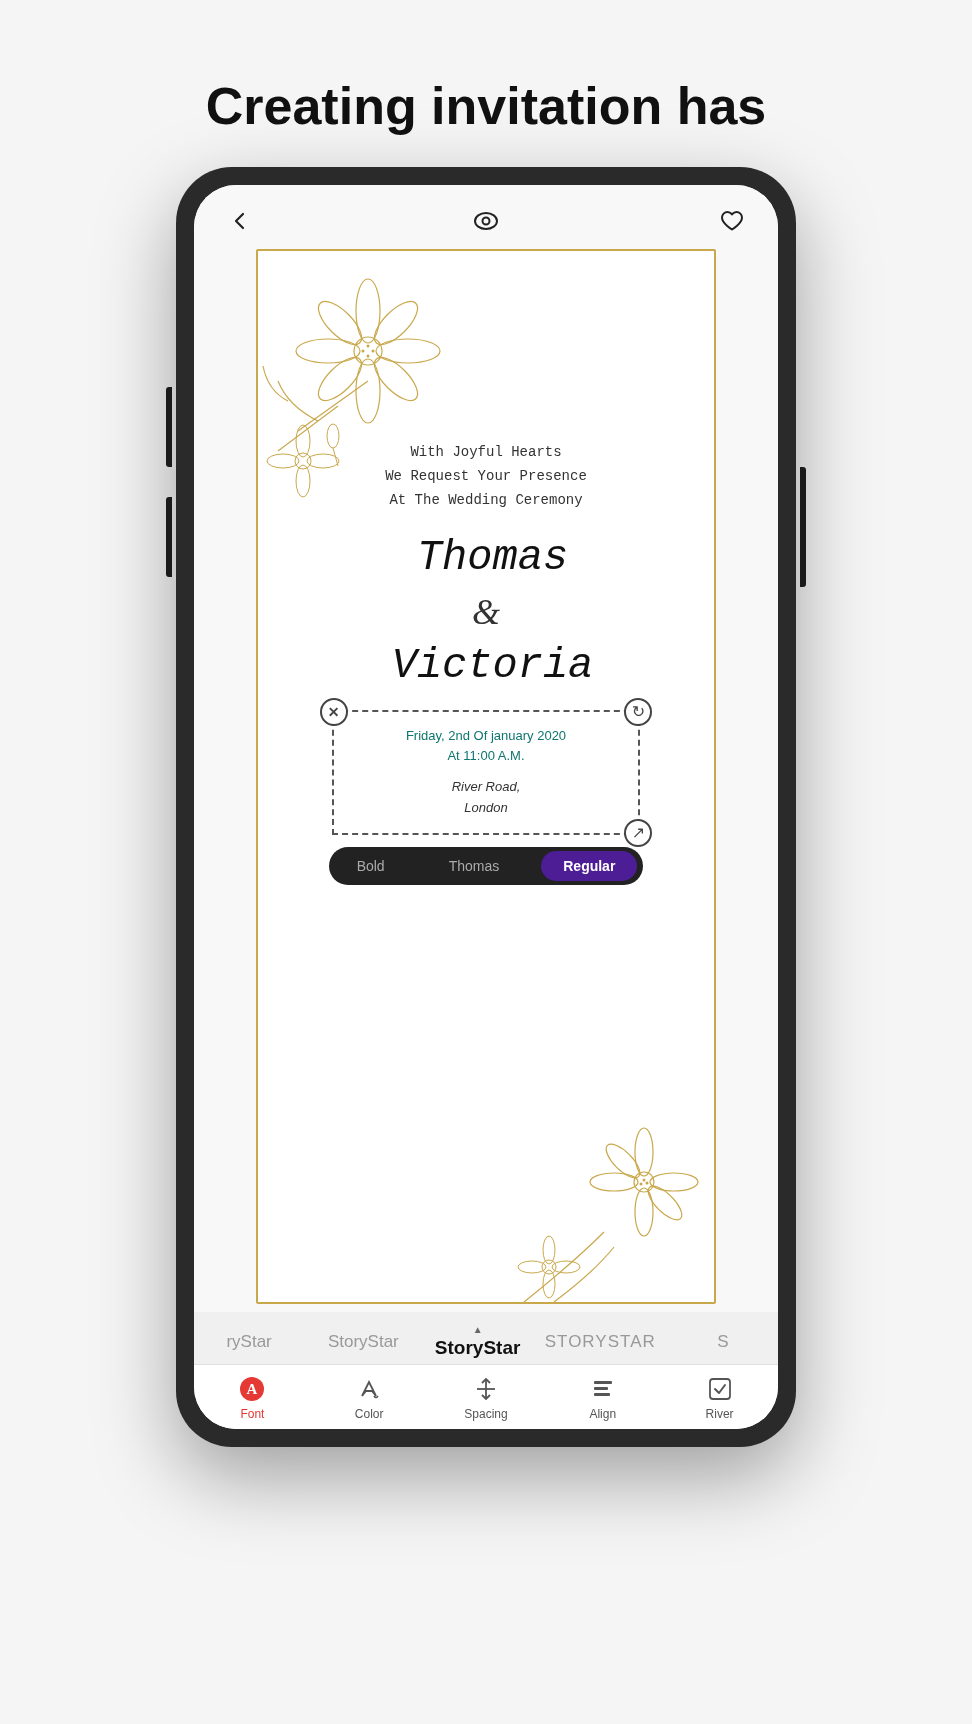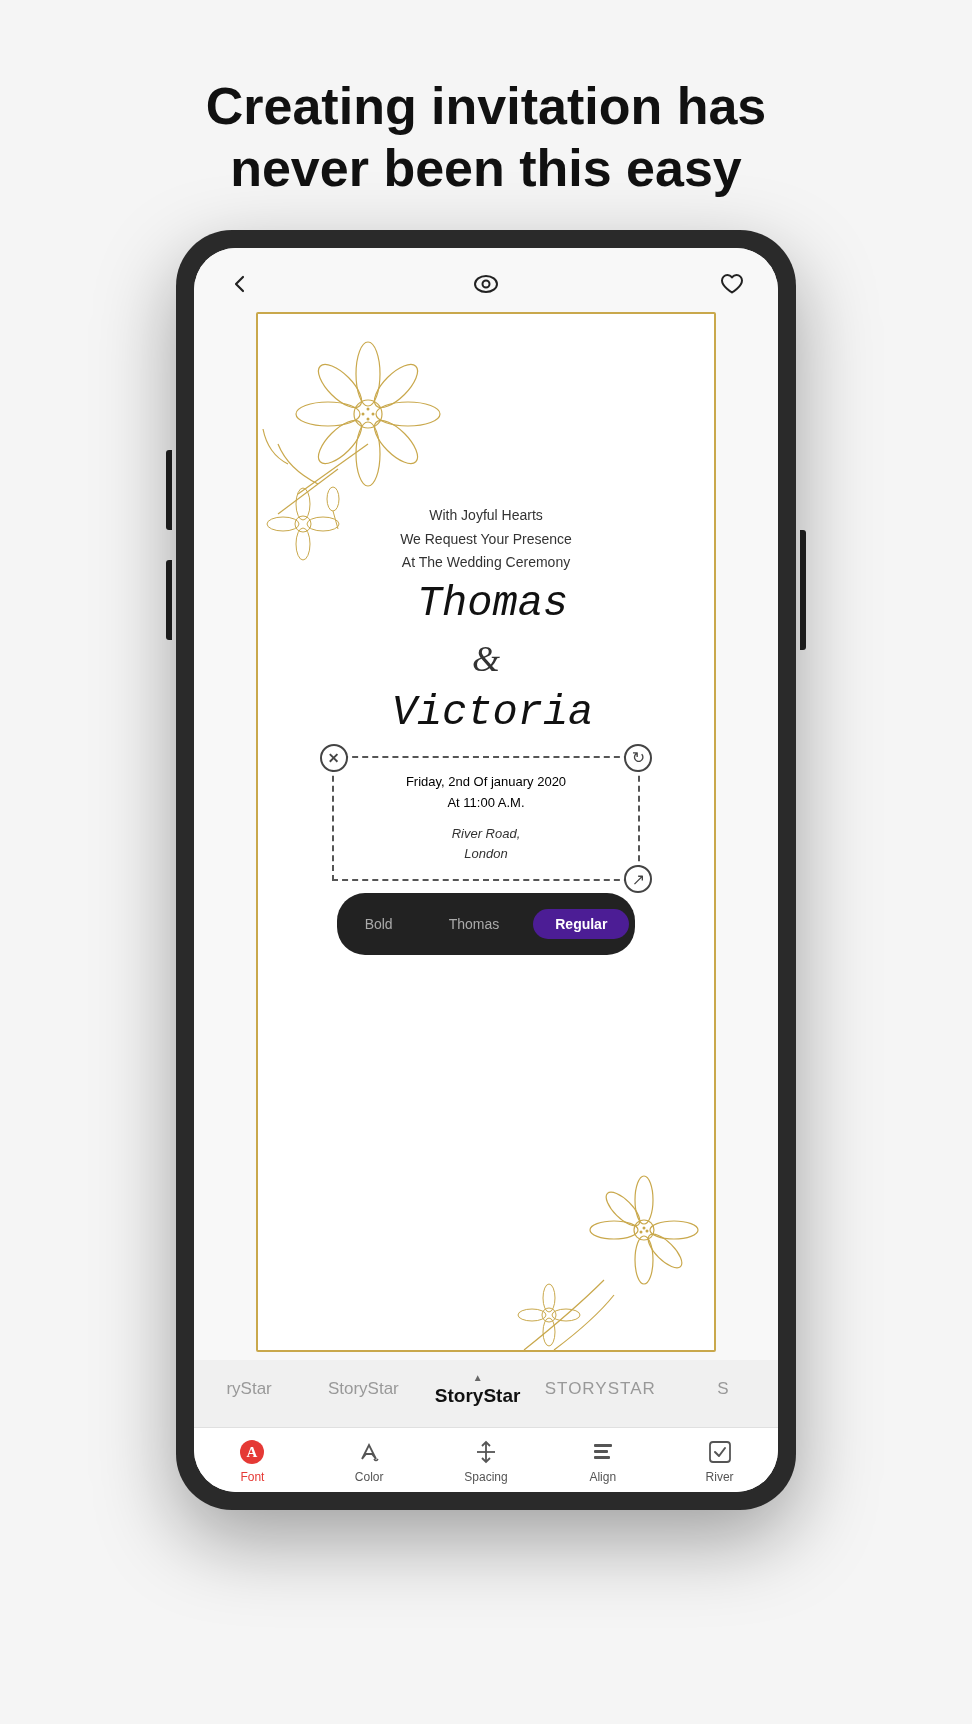--- a/index.html
+++ b/index.html
@@ -143,22 +143,22 @@
       padding: 190px 30px 20px;
       text-align: center;
       z-index: 2;
       width: 100%;
     }
 
     .card-subtitle {
       font-size: 14px;
       color: #333;
       line-height: 1.7;
-      font-family: Liberation Sans, sans-serif;
-      margin-bottom: 4px;
+      font-family: Liberation Mono, monospace;
+      margin-bottom: 20px;
     }
 
     .card-name {
       font-size: 42px;
       color: #111;
       font-family: Liberation Mono, monospace;
       font-style: italic;
       line-height: 1.2;
       margin-left: 13px;
     }
@@ -228,39 +228,39 @@
       display: flex;
       align-items: center;
       justify-content: center;
       font-size: 16px;
       cursor: pointer;
       color: #444;
     }
 
     .textbox-date {
       font-size: 13px;
-      color: #000000;
+      color: #0f766e;
       line-height: 1.6;
     }
 
     .textbox-location {
       font-size: 13px;
       color: #333;
       margin-top: 10px;
       line-height: 1.6;
       font-style: italic;
     }
 
     
     .font-style-bar {
       background: #222;
       border-radius: 28px;
-      padding: 16px 6px;
-      display: flex;
-      gap: 12px;
+      padding: 4px 6px;
+      display: flex;
+      gap: 20px;
       margin-top: 12px;
       z-index: 10;
     }
 
     .font-style-btn {
       padding: 7px 22px;
       border-radius: 22px;
       border: none;
       background: transparent;
       color: #aaa;
@@ -270,21 +270,21 @@
 
     .font-style-btn.active {
       background: #4c1d95;
       color: #fff;
       font-weight: 600;
     }
 
     
     .font-carousel {
       background: #f0f0f0;
-      padding: 8px 0 16px;
+      padding: 8px 0 1px;
       display: flex;
       align-items: center;
       justify-content: center;
       gap: 4px;
       overflow: hidden;
     }
 
     .font-carousel-item {
       flex: 1;
       text-align: center;
@@ -349,21 +349,20 @@
 
     .nav-item.active .nav-icon {
       color: #e53935;
     }
   </style>
 </head>
 <body>
 
 <div class="headline">
   <span>Creating invitation has</span><br>
-  <span>never been this easy</span>
 </div>
 
 <div class="phone-shell">
   <div class="phone-inner">
 
     <div class="app-header">
       <div class="header-icon">
         <svg width="22" height="22" viewBox="0 0 22 22" fill="none">
           <path d="M14 4L7 11L14 18" stroke="#222" stroke-width="2.2" stroke-linecap="round" stroke-linejoin="round"></path>
         </svg>

